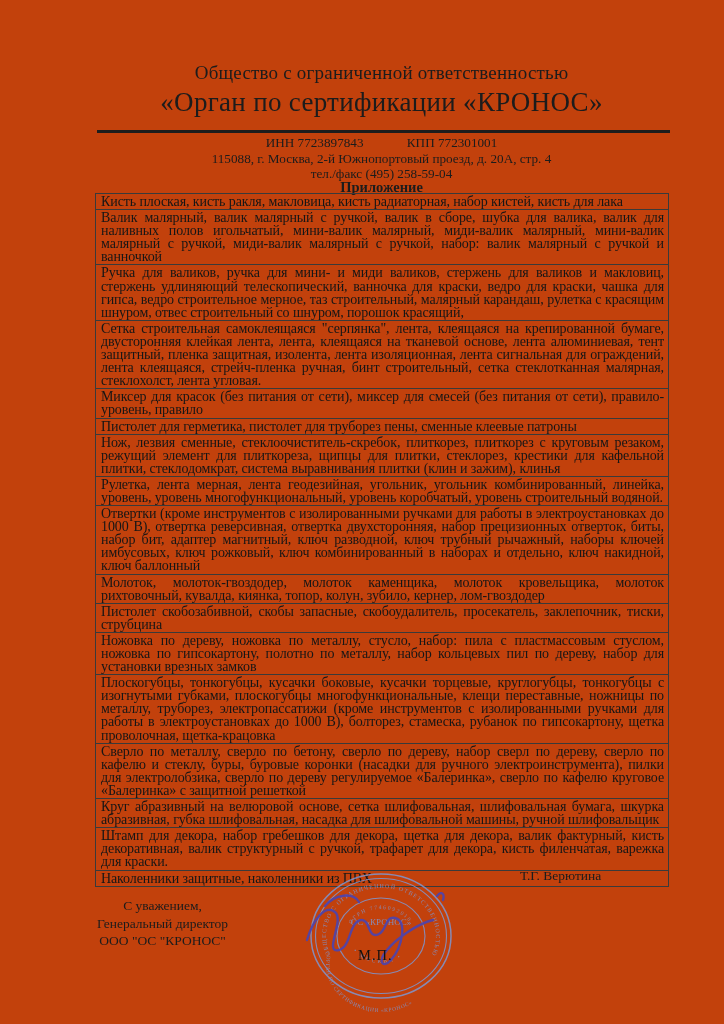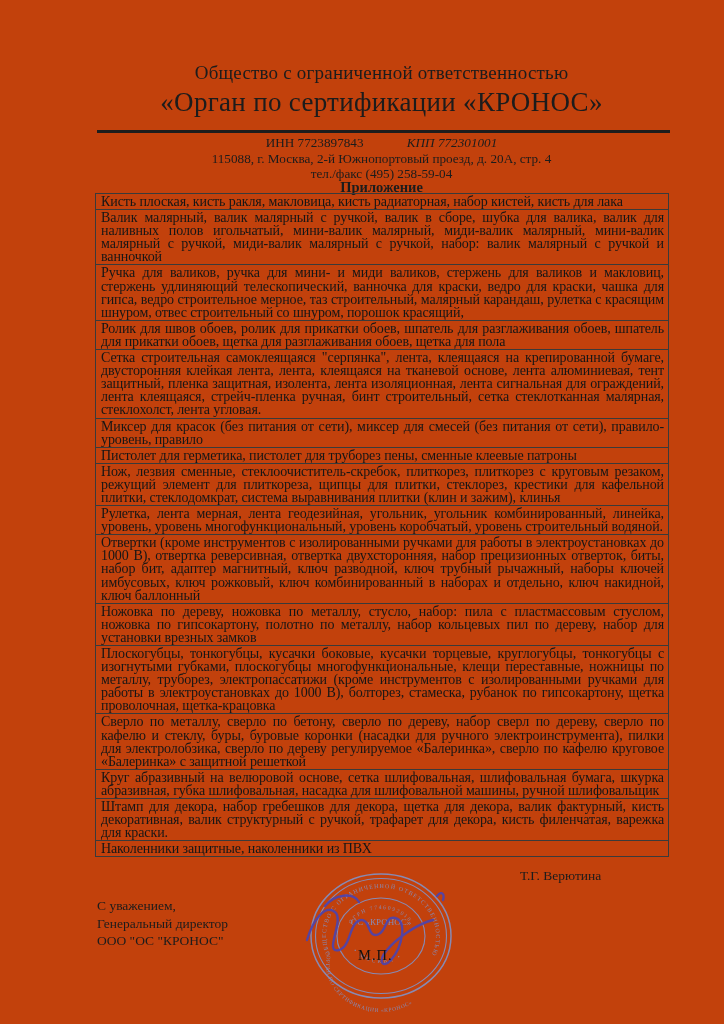--- a/index.html
+++ b/index.html
@@ -8,33 +8,33 @@
     background:#c2410c; overflow:hidden;
     font-family:"Liberation Serif", serif; color:#1c1c1c;
   }
   
   .letterhead { position:absolute; left:30px; top:62px; width:703px; text-align:center; }
   .org-type  { font-size:19px; letter-spacing:0.2px; }
   .org-name  { font-size:27px; margin-top:3px; letter-spacing:0.3px; }
   .head-rule { position:absolute; left:97px; top:130px; width:573px; height:2.6px; background:#1d1d1d; }
   .ids-line  { position:absolute; left:30px; top:135px; width:703px; text-align:center; font-size:13.2px; }
   .ids-line span { display:inline-block; }
-  .ids-line .kpp { margin-left:40px;font-style:italic; }
+  .ids-line .kpp { margin-left:40px; }
   .addr-line { position:absolute; left:30px; top:151px; width:703px; text-align:center; font-size:13.2px; }
   .phone-line{ position:absolute; left:30px; top:166px; width:703px; text-align:center; font-size:13.2px; }
   .appendix  { position:absolute; left:30px; top:179px; width:703px; text-align:center; font-size:14.5px; font-weight:bold; }
   
   table.items { position:absolute; left:95px; top:193px; width:574px; border-collapse:collapse; }
   table.items td {
     border:1px solid #3a3a3a; padding:1px 4px 1px 5px;
     font-size:14px; line-height:13.1px; letter-spacing:-0.1px;
     text-align:justify; color:#161616;
   }
   
-  .sign-block { position:absolute; left:97px; top:897px; font-size:13.5px; line-height:17.5px; }
+  .sign-block { position:absolute; left:97px; top:897px; font-size:13.5px; line-height:17.5px;text-align:center; }
   .signer-name{ position:absolute; left:520px; top:868px; font-size:13.5px; }
   .stamp-svg  { position:absolute; left:295px; top:862px; }
   .mp-mark    { position:absolute; left:358px; top:947px; font-size:14.5px; letter-spacing:1px; color:#111; }
 </style>
 </head>
 <body>
 
 <div class="page">
 
   <div class="letterhead">
@@ -55,39 +55,42 @@
       <tr>
           <td>Кисть плоская, кисть ракля, макловица, кисть радиаторная, набор кистей, кисть для лака</td>
         </tr>
       <tr>
           <td>Валик малярный, валик малярный с ручкой, валик в сборе, шубка для валика, валик для наливных полов игольчатый, мини-валик малярный, миди-валик малярный, мини-валик малярный с ручкой, миди-валик малярный с ручкой, набор: валик малярный с ручкой и ванночкой</td>
         </tr>
       <tr>
           <td>Ручка для валиков, ручка для мини- и миди валиков, стержень для валиков и макловиц, стержень удлиняющий телескопический, ванночка для краски, ведро для краски, чашка для гипса, ведро строительное мерное, таз строительный, малярный карандаш, рулетка с красящим шнуром, отвес строительный со шнуром, порошок красящий,</td>
         </tr>
       <tr>
-          <td>Ролик для швов обоев, ролик для прикатки обоев, шпатель для разглаживания обоев, шпатель для прикатки обоев, щетка для разглаживания обоев, щетка для пола</td>
-        </tr>
-      <tr>
           <td>Сетка строительная самоклеящаяся "серпянка", лента, клеящаяся на крепированной бумаге, двусторонняя клейкая лента, лента, клеящаяся на тканевой основе, лента алюминиевая, тент защитный, пленка защитная, изолента, лента изоляционная, лента сигнальная для ограждений, лента клеящаяся, стрейч-пленка ручная, бинт строительный, сетка стеклотканная малярная, стеклохолст, лента угловая.</td>
         </tr>
       <tr>
           <td>Миксер для красок (без питания от сети), миксер для смесей (без питания от сети), правило-уровень, правило</td>
         </tr>
       <tr>
           <td>Пистолет для герметика, пистолет для труборез пены, сменные клеевые патроны</td>
         </tr>
       <tr>
           <td>Нож, лезвия сменные, стеклоочиститель-скребок, плиткорез, плиткорез с круговым резаком, режущий элемент для плиткореза, щипцы для плитки, стеклорез, крестики для кафельной плитки, стеклодомкрат, система выравнивания плитки (клин и зажим), клинья</td>
         </tr>
       <tr>
           <td>Рулетка, лента мерная, лента геодезийная, угольник, угольник комбинированный, линейка, уровень, уровень многофункциональный, уровень коробчатый, уровень строительный водяной.</td>
         </tr>
       <tr>
           <td>Отвертки (кроме инструментов с изолированными ручками для работы в электроустановках до 1000 В), отвертка реверсивная, отвертка двухсторонняя, набор прецизионных отверток, биты, набор бит, адаптер магнитный, ключ разводной, ключ трубный рычажный, наборы ключей имбусовых, ключ рожковый, ключ комбинированный в наборах и отдельно, ключ накидной, ключ баллонный</td>
+        </tr>
+      <tr>
+          <td>Молоток, молоток-гвоздодер, молоток каменщика, молоток кровельщика, молоток рихтовочный, кувалда, киянка, топор, колун, зубило, кернер, лом-гвоздодер</td>
+        </tr>
+      <tr>
+          <td>Пистолет скобозабивной, скобы запасные, скобоудалитель, просекатель, заклепочник, тиски, струбцина</td>
         </tr>
       <tr>
           <td>Ножовка по дереву, ножовка по металлу, стусло, набор: пила с пластмассовым стуслом, ножовка по гипсокартону, полотно по металлу, набор кольцевых пил по дереву, набор для установки врезных замков</td>
         </tr>
       <tr>
           <td>Плоскогубцы, тонкогубцы, кусачки боковые, кусачки торцевые, круглогубцы, тонкогубцы с изогнутыми губками, плоскогубцы многофункциональные, клещи переставные, ножницы по металлу, труборез, электропассатижи (кроме инструментов с изолированными ручками для работы в электроустановках до 1000 В), болторез, стамеска, рубанок по гипсокартону, щетка проволочная, щетка-крацовка</td>
         </tr>
       <tr>
           <td>Сверло по металлу, сверло по бетону, сверло по дереву, набор сверл по дереву, сверло по кафелю и стеклу, буры, буровые коронки (насадки для ручного электроинструмента), пилки для электролобзика, сверло по дереву регулируемое «Балеринка», сверло по кафелю круговое «Балеринка» с защитной решеткой</td>
         </tr>

